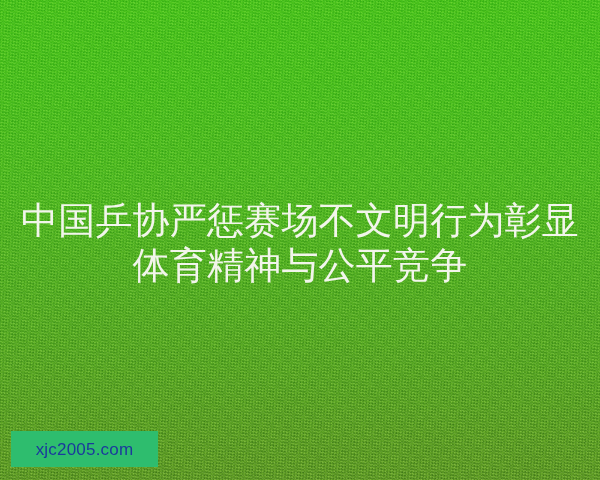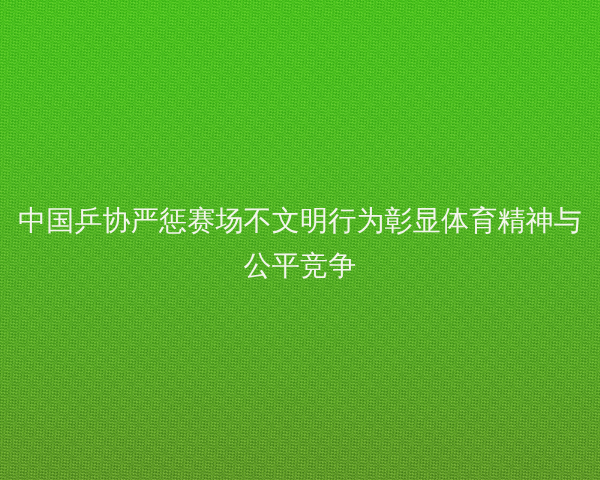--- a/index.html
+++ b/index.html
@@ -69,21 +69,21 @@
   }
 
   
   .headline {
     position: absolute;
     left: 0;
     right: 0;
     top: 198px;
     text-align: center;
     color: #F2F5EB;
-    font-size: 28px;
+    font-size: 37px;
     line-height: 45px;
     letter-spacing: 0.2px;
     font-weight: 400;
     padding: 0 14px;
     box-sizing: border-box;
     white-space: normal;
     word-break: break-all;
     z-index: 5;
   }
 
@@ -111,14 +111,17 @@
 </head>
 <body>
 
 <div class="canvas">
 
   <div class="grain"></div>
   <div class="grain2"></div>
 
   <div class="headline">中国乒协严惩赛场不文明行为彰显体育精神与公平竞争</div>
 
+  <div class="watermark">
+    <span class="watermark-text">xjc2005.com</span>
+  </div>
 
 </div>
 
 </body></html>

